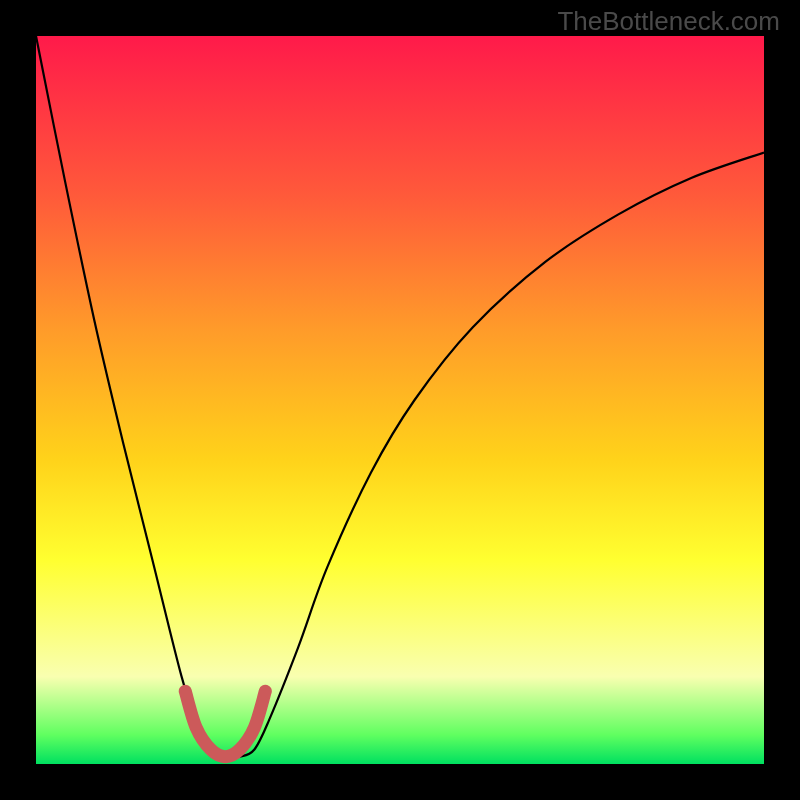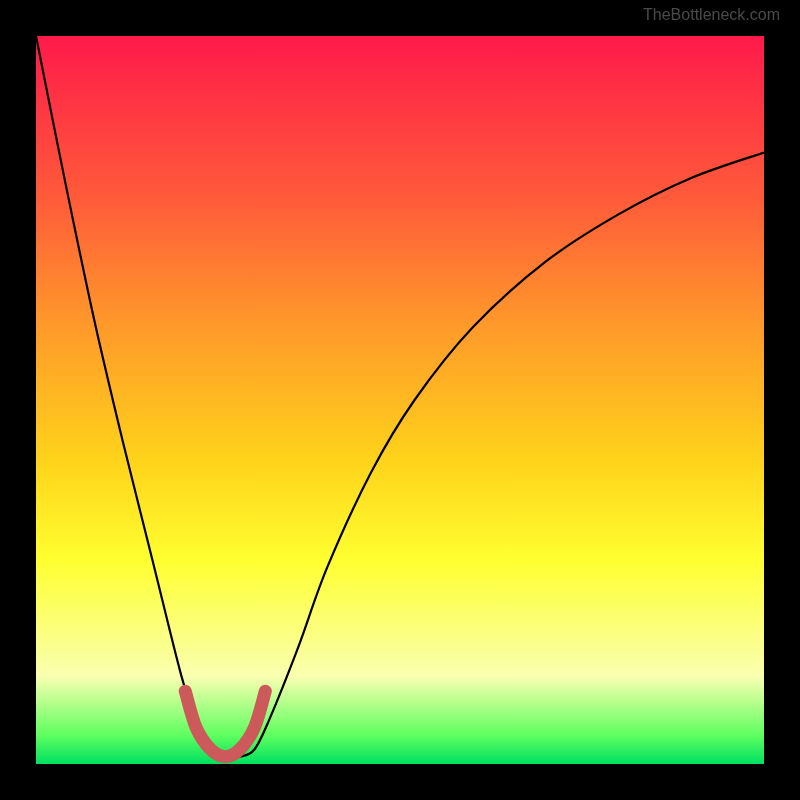--- a/index.html
+++ b/index.html
@@ -9,21 +9,21 @@
     height: 800px;
     background: #000;
     position: relative;
     font-family: Arial, sans-serif;
   }
   .watermark {
     position: absolute;
     top: 6px;
     right: 20px;
     color: #4a4a4a;
-    font-size: 16px;
+    font-size: 26px;
     font-weight: 500;
     z-index: 10;
   }
   .plot-area {
     position: absolute;
     left: 36px;
     top: 36px;
     width: 728px;
     height: 728px;
     background: linear-gradient(to bottom,

